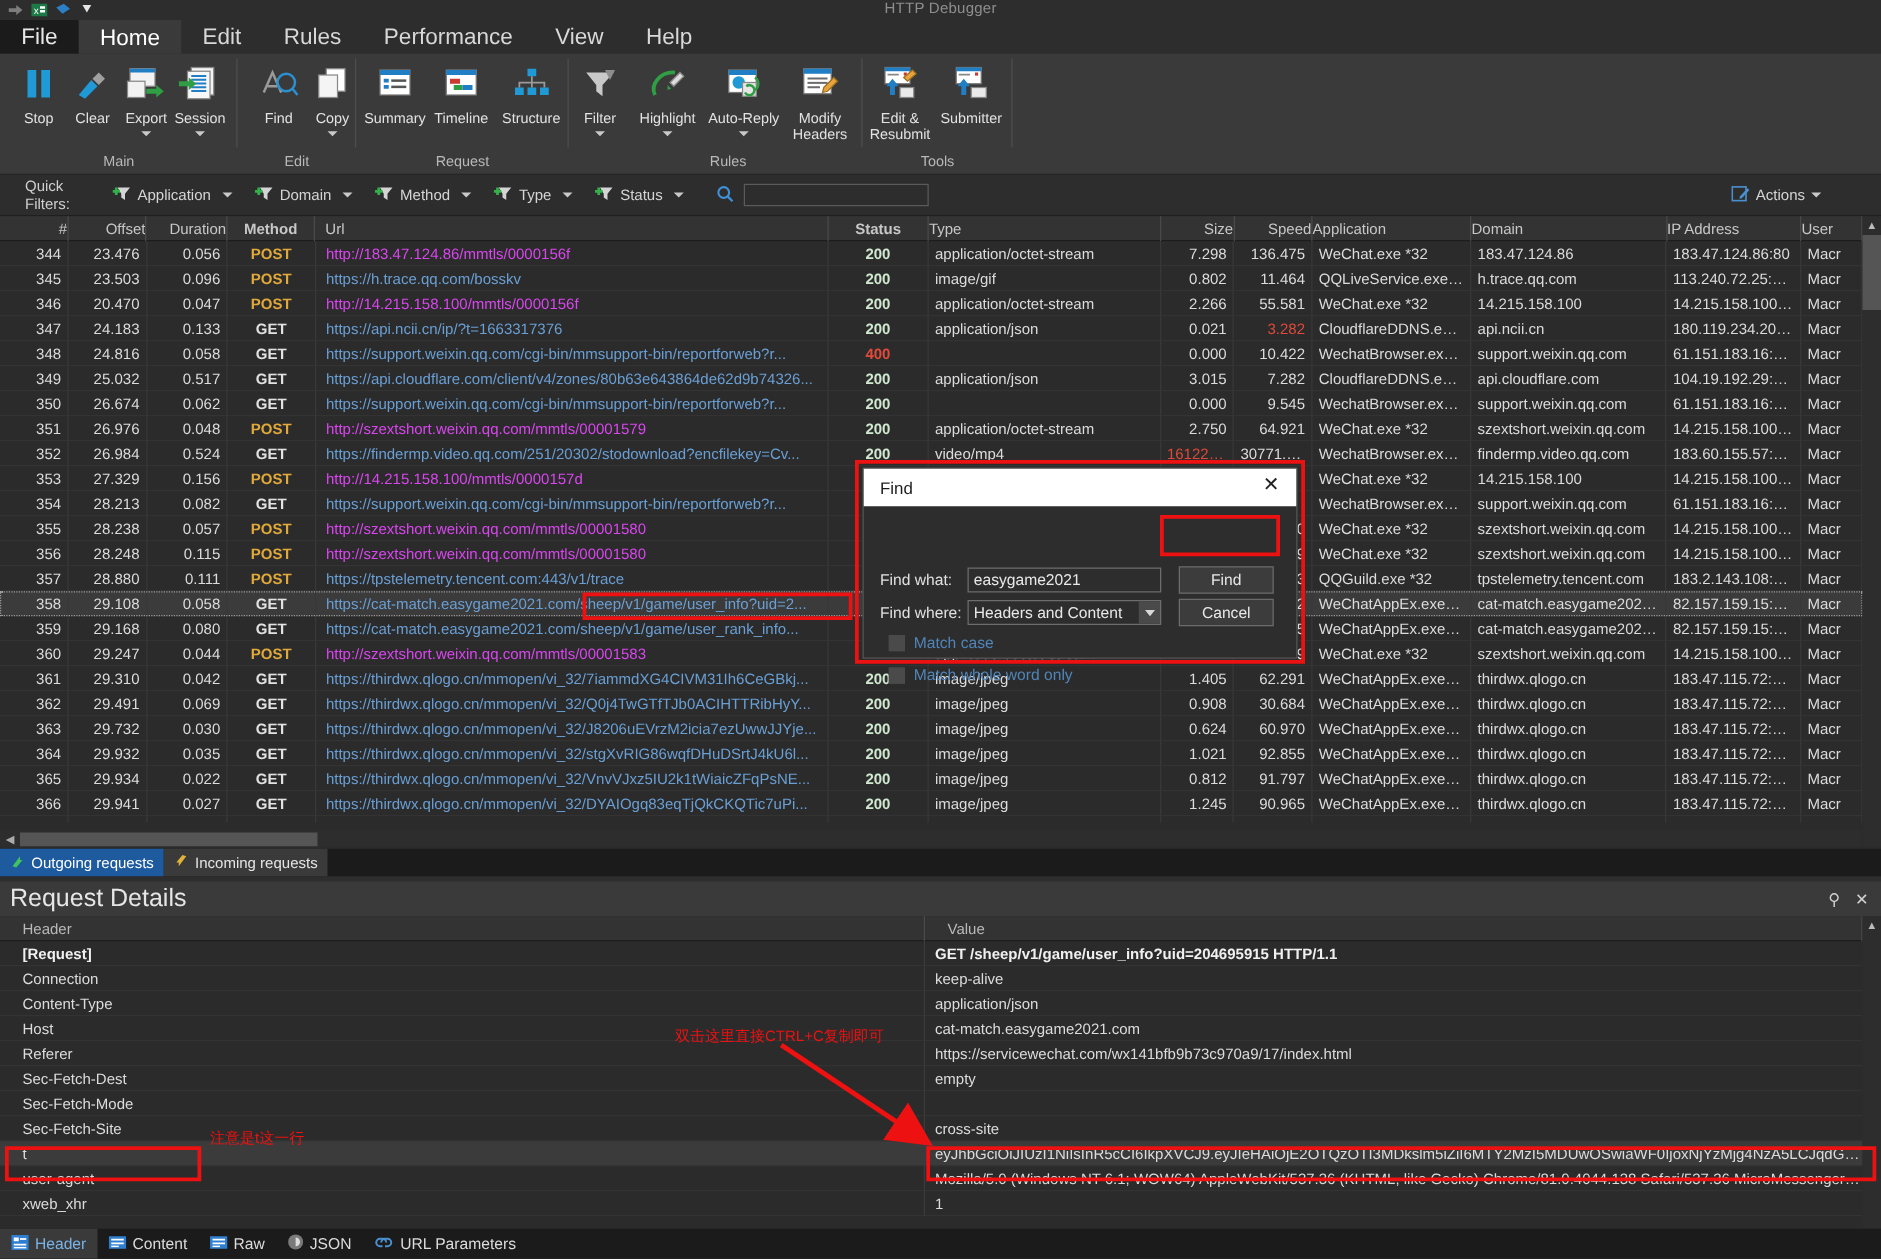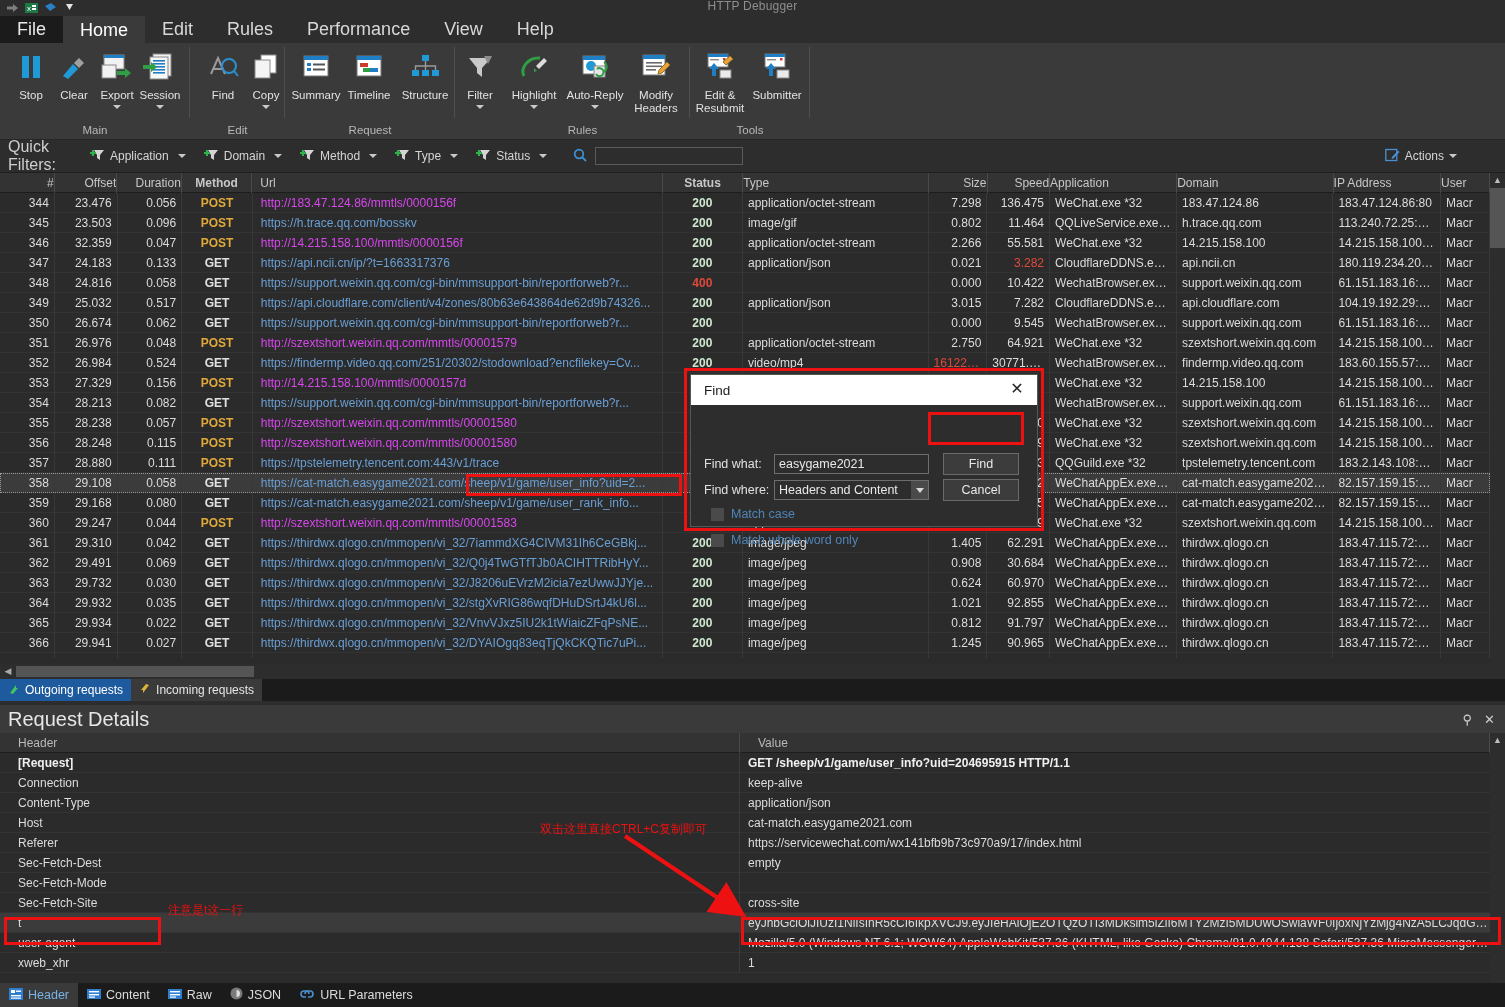--- a/index.html
+++ b/index.html
@@ -60,21 +60,21 @@
     width:0;height:0;border-left:4px solid transparent;border-right:4px solid transparent;
     border-top:4px solid #c9c9c9; margin:3px auto 0;
   }
 
   
   .qfbar {
     position:absolute; left:0; top:140px; width:1505px; height:33px;
     background:#2d2d2d; display:flex; align-items:center;
     border-bottom:1px solid #1f1f1f;
   }
-  .qflabel { font-size:16px; color:#cfcfcf; padding-left:8px; width:72px;}
+  .qflabel { font-size:12px; color:#cfcfcf; padding-left:20px; width:72px;}
   .qf { display:flex; align-items:center; gap:5px; margin-left:18px; cursor:default;}
   .qf .txt { font-size:12px; color:#d5d5d5; }
   .qf .cd { width:0;height:0;border-left:4px solid transparent;border-right:4px solid transparent;border-top:4px solid #c9c9c9; margin-left:4px;}
   .qsearch { display:flex; align-items:center; margin-left:26px; gap:8px;}
   .qsearch input {
     width:148px; height:18px; background:#2d2d2d; border:1px solid #5a5a5a;
     color:#e0e0e0; font-size:12px; padding:0 4px; outline:none;
     font-family:"Liberation Sans",sans-serif;
   }
   .actions { position:absolute; right:48px; display:flex; align-items:center; gap:5px; cursor:default;}
@@ -579,21 +579,21 @@
           <div class="cell c-typ">image/gif</div>
           <div class="cell c-siz">0.802</div>
           <div class="cell c-spd">11.464</div>
           <div class="cell c-app">QQLiveService.exe *...</div>
           <div class="cell c-dom">h.trace.qq.com</div>
           <div class="cell c-ip">113.240.72.25:443</div>
           <div class="cell c-usr">Macr</div>
         </div>
         <div class="row">
           <div class="cell c-num">346</div>
-          <div class="cell c-off">32.359</div>
+          <div class="cell c-off">20.470</div>
           <div class="cell c-dur">0.047</div>
           <div class="cell c-met m-post">POST</div>
           <div class="cell c-url url-http">http://14.215.158.100/mmtls/0000156f</div>
           <div class="cell c-sta s-200">200</div>
           <div class="cell c-typ">application/octet-stream</div>
           <div class="cell c-siz">2.266</div>
           <div class="cell c-spd">55.581</div>
           <div class="cell c-app">WeChat.exe *32</div>
           <div class="cell c-dom">14.215.158.100</div>
           <div class="cell c-ip">14.215.158.100:80</div>

